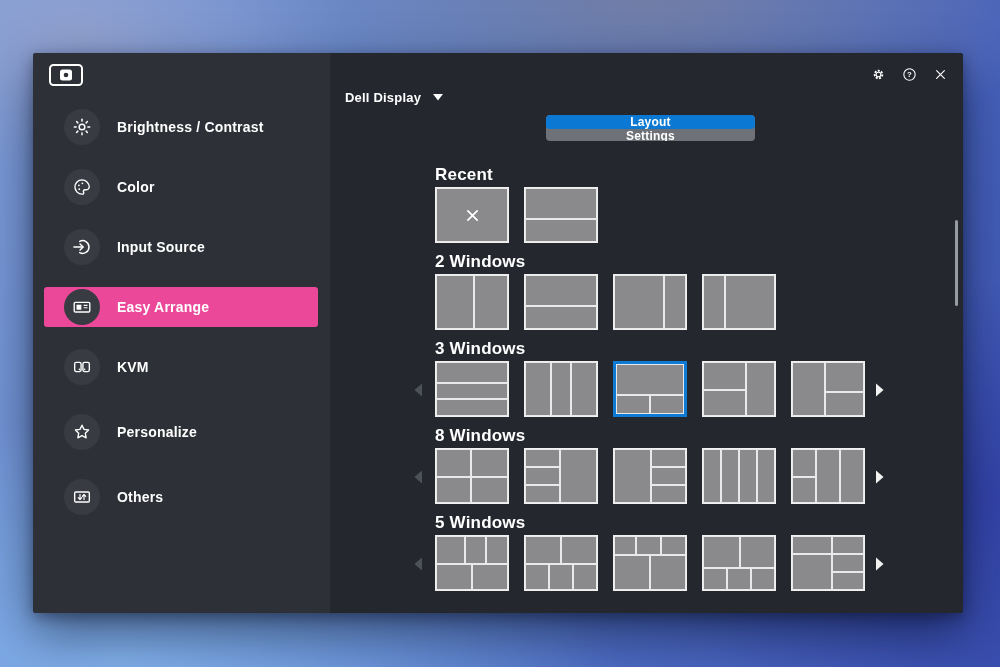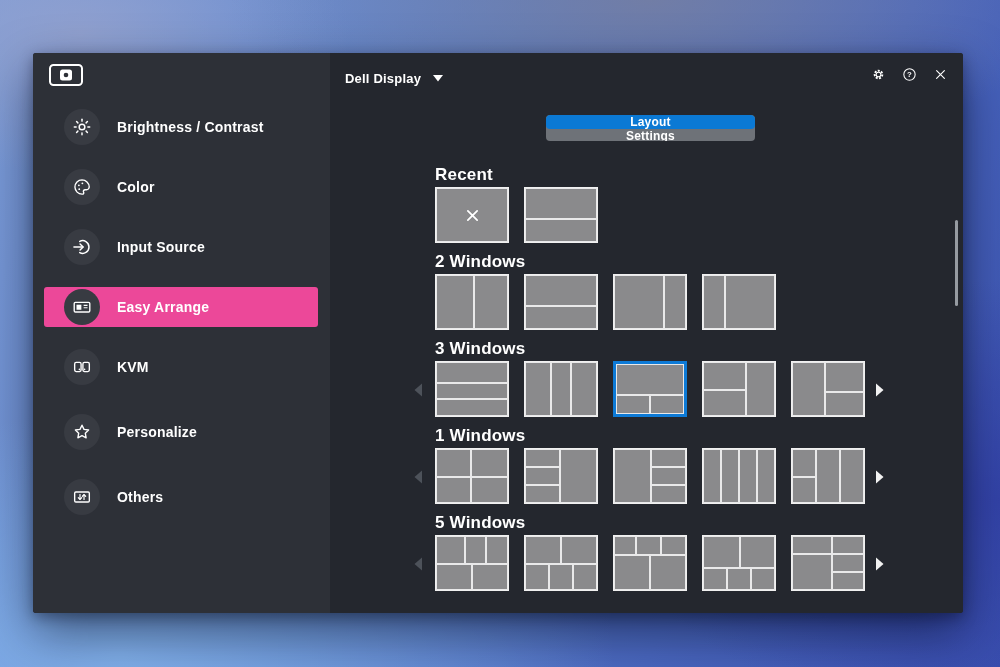--- a/index.html
+++ b/index.html
@@ -36,21 +36,21 @@
   .side-item.selected{background:#ec4899;}
   .side-item:nth-child(6),.side-item:nth-child(7){margin-top:5px;}
   .icon-circle{
     width:36px;height:36px;border-radius:50%;background:#383b42;
     margin-left:20px;display:flex;align-items:center;justify-content:center;flex:none;
   }
   .icon-circle svg{width:22px;height:22px;display:block;}
   .side-label{color:#fff;font-size:14px;font-weight:bold;margin-left:17px;letter-spacing:.2px;}
   .content{position:absolute;left:297px;top:0;right:0;bottom:0;background:#24272e;}
   .device-selector{
-    position:absolute;left:15px;top:18px;display:flex;align-items:center;gap:12px;
+    position:absolute;left:15px;top:37px;display:flex;align-items:center;gap:12px;
     color:#fff;font-size:13px;font-weight:bold;cursor:pointer;letter-spacing:.2px;
   }
   .caret svg{width:10px;height:7px;display:block;}
   .titlebar-actions{position:absolute;top:13px;right:14px;display:flex;gap:14px;align-items:center;}
   .tb-btn{width:17px;height:17px;cursor:pointer;}
   .tb-btn svg{width:17px;height:17px;display:block;}
   .tabbar{
     position:absolute;left:216px;top:62px;width:209px;height:26px;
     background:#6e7278;border-radius:4px;display:flex;overflow:hidden;flex-direction:column;
   }
@@ -280,21 +280,21 @@
                 <div class="cell" style="left: 46%; top: 55%; width: 54%; height: 45%;"></div>
               </div>
               <div class="arrow arrow-right">
                 <svg viewBox="0 0 10 14">
                   <path d="M1 0.5 L8.5 7 L1 13.5 Z" fill="#f2f2f2"></path>
                 </svg>
               </div>
             </div>
           </section>
           <section class="row-section">
-            <div class="row-label">1 Windows</div>
+            <div class="row-label">8 Windows</div>
             <div class="row-strip">
               <div class="arrow arrow-left">
                 <svg viewBox="0 0 10 14">
                   <path d="M9 0.5 L1.5 7 L9 13.5 Z" fill="#4d525a"></path>
                 </svg>
               </div>
               <div class="tile">
                 <div class="cell" style="left: 0%; top: 0%; width: 48%; height: 52%;"></div>
                 <div class="cell" style="left: 48%; top: 0%; width: 52%; height: 52%;"></div>
                 <div class="cell" style="left: 0%; top: 52%; width: 48%; height: 48%;"></div>

